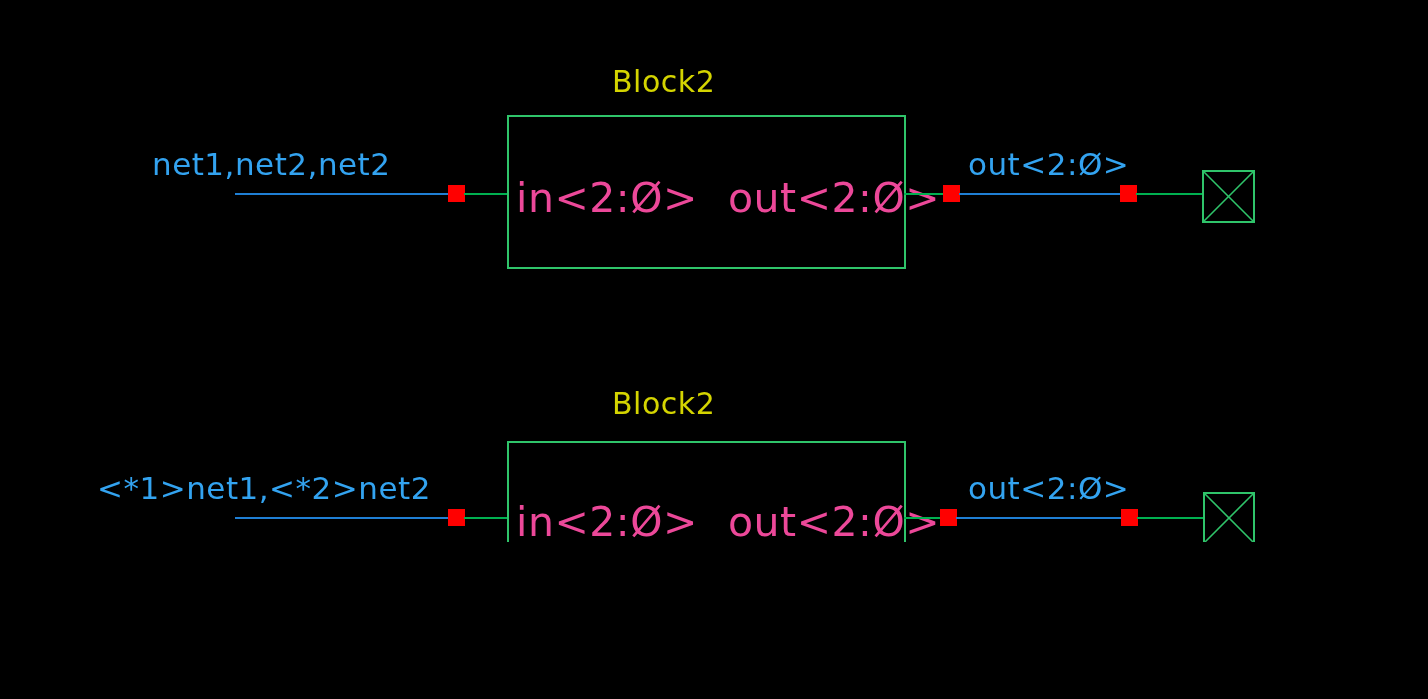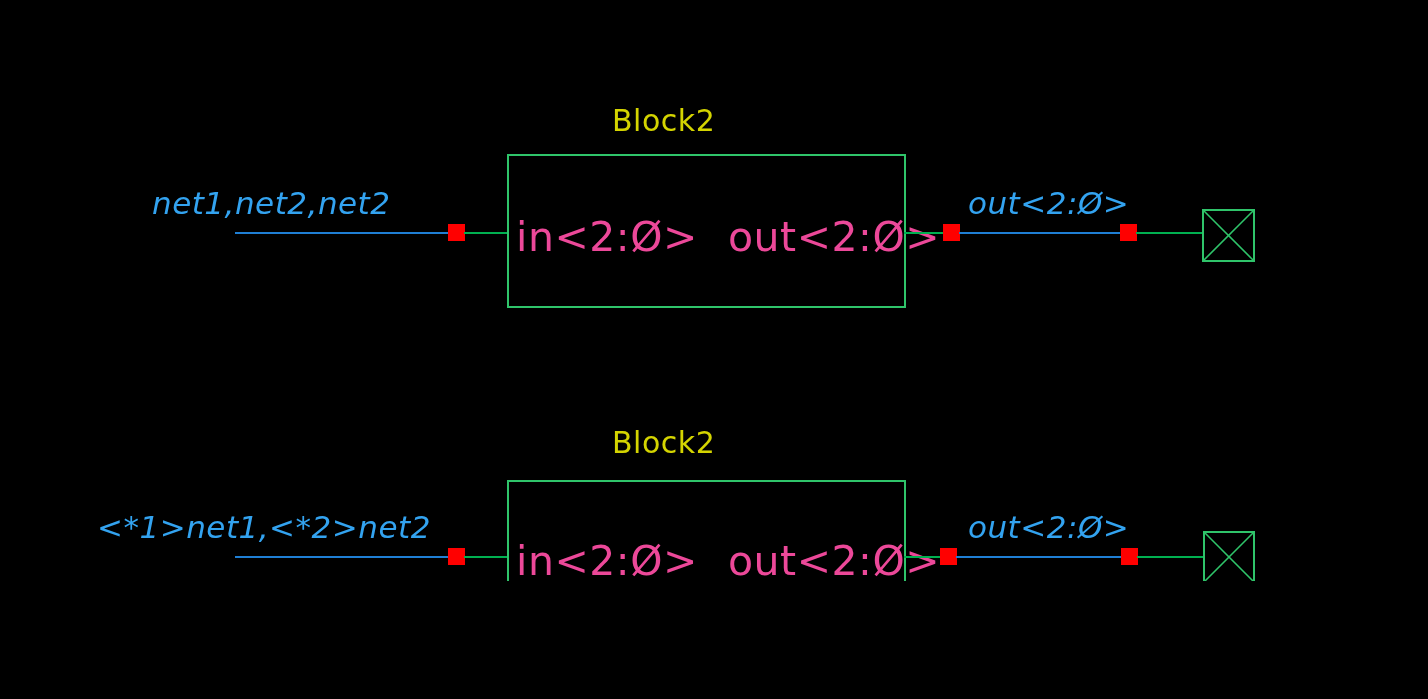--- a/index.html
+++ b/index.html
@@ -10,35 +10,33 @@
   }
   body {
     font-family: "DejaVu Sans", sans-serif;
   }
   #canvas {
     position: relative;
     width: 1428px;
     height: 542px;
     background: #000000;
     overflow: hidden;
-    margin-top: 39px;
   }
   
   .lbl {
     position: absolute;
     white-space: pre;
     line-height: 1;
     font-family: "DejaVu Sans", sans-serif;
     font-weight: 400;
     letter-spacing: 0.5px;
   }
   .net-label {
     color: #33a3f0;
     font-size: 31px;
-    font-style: italic;
   }
   .inst-label {
     color: #d4d400;
     font-size: 30px;
   }
   .pin-label {
     color: #ec4899;
     font-size: 41px;
   }
   

